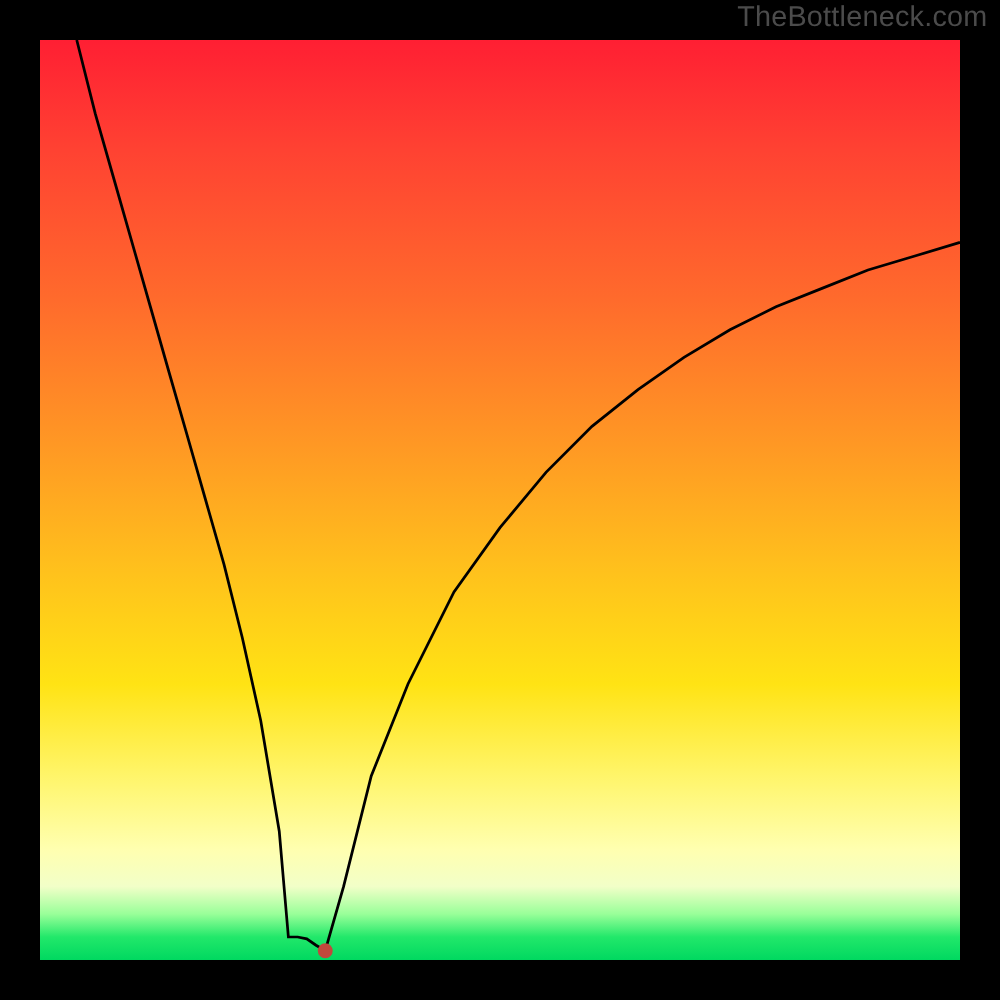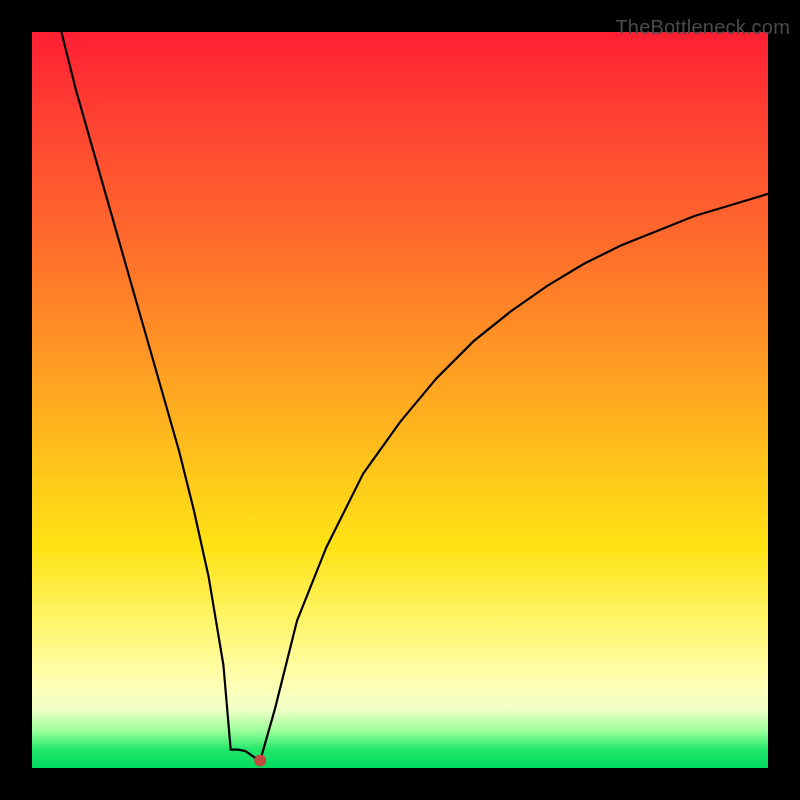--- a/index.html
+++ b/index.html
@@ -43,24 +43,24 @@
   svg.curve {
     position: absolute;
     left: 0;
     top: 0;
     width: 736px;
     height: 736px;
     overflow: visible;
   }
   .watermark {
     position: absolute;
-    top: 16px;
+    top: 0;
     right: 10px;
     color: #4b4b4b;
-    font-size: 20px;
+    font-size: 23px;
     font-weight: 500;
     letter-spacing: 0.2px;
     user-select: none;
   }
   .marker {
     fill: #c1483c;
   }
 </style>
 </head>
 <body>

